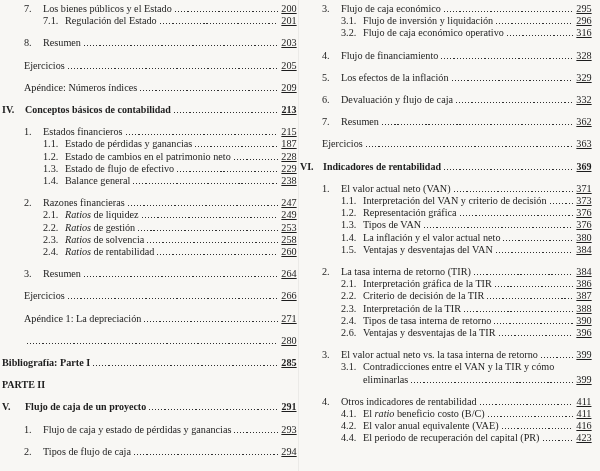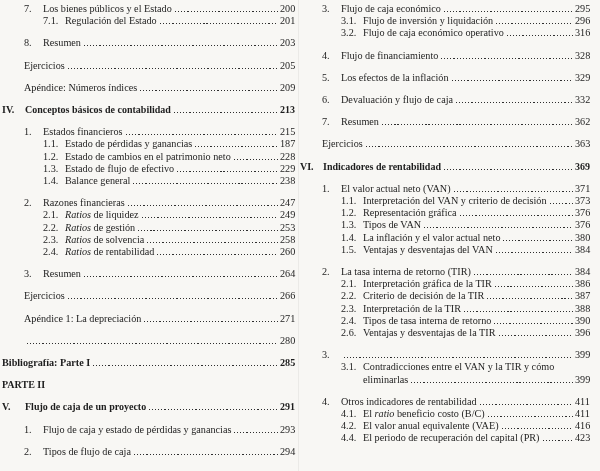--- a/index.html
+++ b/index.html
@@ -49,21 +49,21 @@
     flex: 1 1 auto;
     min-width: 6px;
     height: 3px;
     align-self: baseline;
     margin: 0 2px 0 3px;
     background-image: repeating-linear-gradient(90deg, #2e2e2e 0 1.1px, transparent 1.1px 3.1px);
     background-size: 100% 1.1px;
     background-repeat: no-repeat;
     background-position: left bottom;
   }
-  .page-num { flex: none; min-width: 18px; text-align: left; }
+  .page-num { flex: none; min-width: 18px; text-align: center; text-decoration: underline; }
 </style>
 </head>
 <body>
 
 <div class="page">
   <div class="col col-left" id="col-left">
       <div class="row item">
         <span class="lbl">7.</span>
         <span class="title"><span>Los bienes públicos y el Estado</span></span>
         <span class="leader"></span>
@@ -325,20 +325,21 @@
         <span class="page-num">390</span>
       </div>
       <div class="row sub">
         <span class="lbl">2.6.</span>
         <span class="title"><span>Ventajas y desventajas de la TIR</span></span>
         <span class="leader"></span>
         <span class="page-num">396</span>
       </div>
       <div class="row item gap">
         <span class="lbl">3.</span>
+        <span class="title"><span>El valor actual neto vs. la tasa interna de retorno</span></span>
         <span class="leader"></span>
         <span class="page-num">399</span>
       </div>
       <div class="row sub">
         <span class="lbl">3.1.</span>
         <span class="title"><span>Contradicciones entre el VAN y la TIR y cómo</span></span>
       </div>
       <div class="row subcont">
         <span class="title"><span>eliminarlas</span></span>
         <span class="leader"></span>

